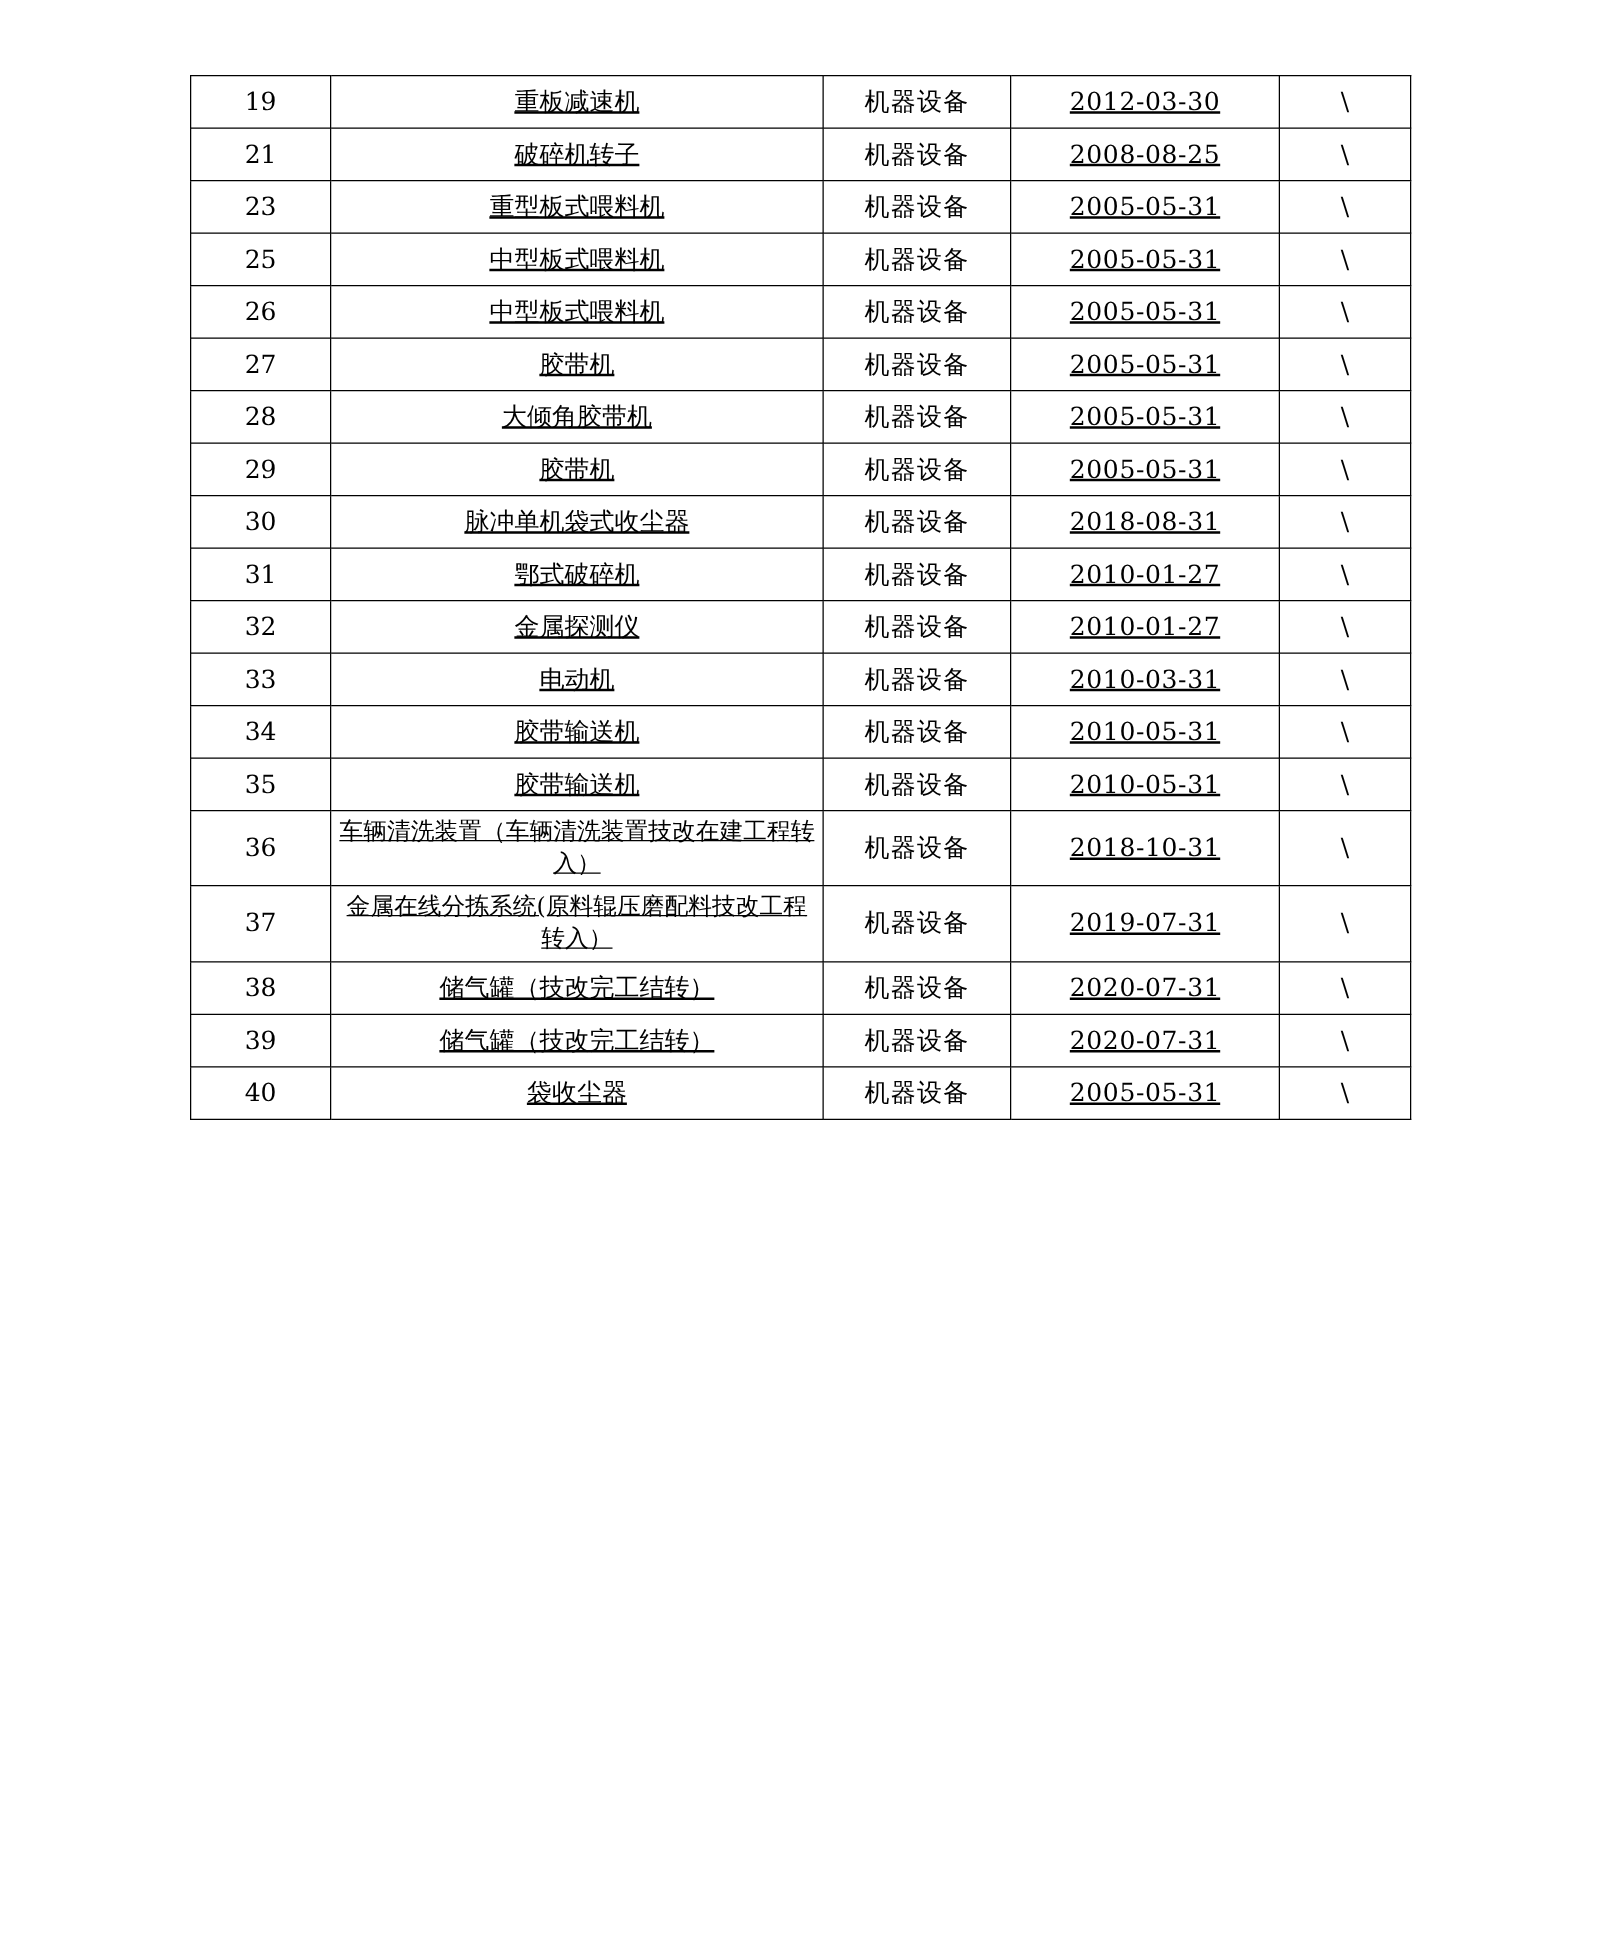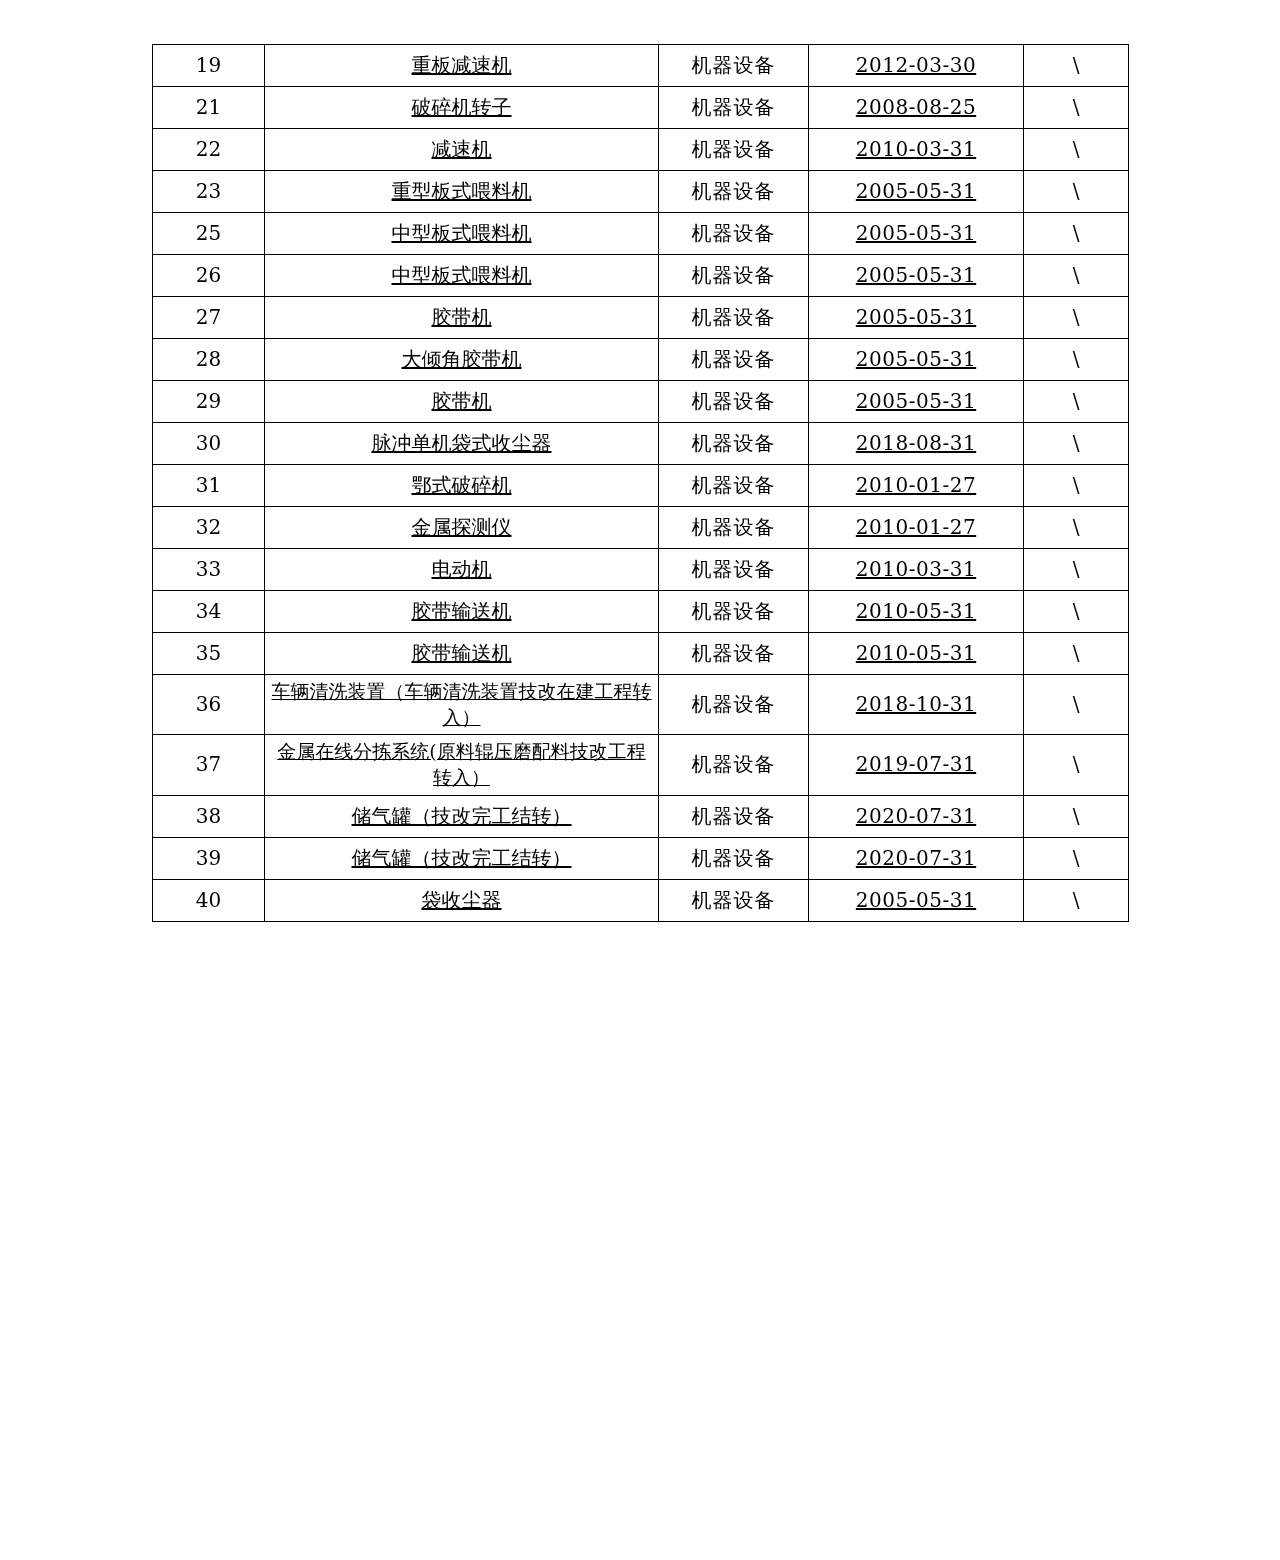--- a/index.html
+++ b/index.html
@@ -15,21 +15,21 @@
   }
   .page {
     position: relative;
     width: 1280px;
     height: 1560px;
     box-sizing: border-box;
   }
   table.asset-table {
     position: absolute;
     left: 152px;
-    top: 44px;
+    top: 60px;
     width: 976px;
     border-collapse: collapse;
     table-layout: fixed;
   }
   table.asset-table td {
     border: 1px solid #000000;
     text-align: center;
     vertical-align: middle;
     font-size: 20px;
     line-height: 1.45;
@@ -76,27 +76,20 @@
           <td class="note">\</td>
         </tr>
         <tr>
           <td class="idx">21</td>
           <td class="name">破碎机转子</td>
           <td class="cat">机器设备</td>
           <td class="date">2008-08-25</td>
           <td class="note">\</td>
         </tr>
         <tr>
-          <td class="idx">22</td>
-          <td class="name">减速机</td>
-          <td class="cat">机器设备</td>
-          <td class="date">2010-03-31</td>
-          <td class="note">\</td>
-        </tr>
-        <tr>
           <td class="idx">23</td>
           <td class="name">重型板式喂料机</td>
           <td class="cat">机器设备</td>
           <td class="date">2005-05-31</td>
           <td class="note">\</td>
         </tr>
         <tr>
           <td class="idx">25</td>
           <td class="name">中型板式喂料机</td>
           <td class="cat">机器设备</td>

